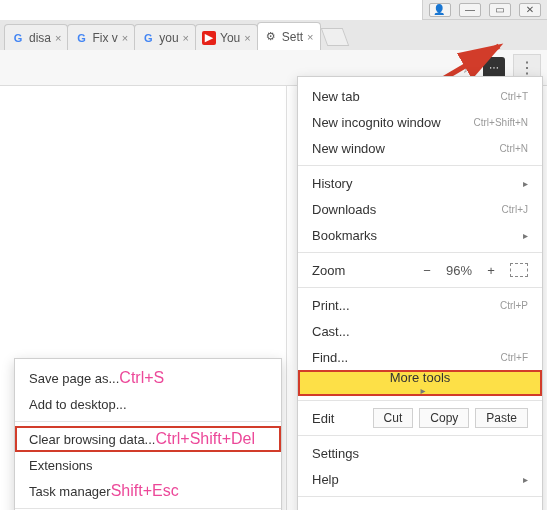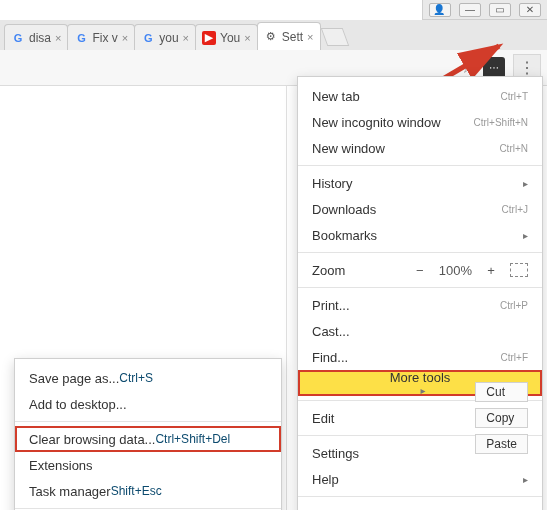--- a/index.html
+++ b/index.html
@@ -120,39 +120,39 @@
   .mrow .shortcut { color:#9a9a9a; font-size:10px; }
   .mrow .caret { color:#777; font-size:10px; margin-left:6px; }
   .msep { height:1px; background:#e3e3e3; margin:4px 0; }
   .mrow.hover { background:#fde047;flex-direction:column; }
   .mrow.highlight { box-shadow: inset 0 0 0 2px #d23c2a; }
   
   .zoom-controls { display:flex; align-items:center; gap:10px; color:#555; }
   .zoom-controls .zbtn { width:18px; text-align:center; }
   .fsbtn { width:18px; height:14px; border:1px dashed #888; }
   
-  .edit-controls { display:flex; gap:6px;flex-direction:column; }
+  .edit-controls { display:flex; gap:6px; }
   .edit-controls .ebtn {
     border:1px solid #d0d0d0; padding:2px 10px; font-size:12px; background:#fafafa;
   }
   
   .sub-menu {
     position:absolute;
     top:358px; left:14px;
     width:268px;
     background:#fff;
     border:1px solid #cfcfcf;
     box-shadow:0 4px 12px rgba(0,0,0,.18);
     padding:6px 0;
   }
   .srow {
     display:flex; align-items:center; justify-content:flex-start;
     height:26px; padding:0 14px;
   }
-  .srow .shortcut { color:#0c4a6e; font-size:12px; }
+  .srow .shortcut { color:#ec4899; font-size:16px; }
   .srow.highlight { box-shadow: inset 0 0 0 2px #d23c2a; }
   
   .content-frame {
     position:absolute; top:86px; left:0; right:260px; bottom:0;
     border-right:1px solid #e0e0e0;
     background:#fff;
   }
   
   .g-icon { color:#4285F4; font-weight:bold; }
   .yt-icon { background:#e62117; color:#fff; width:14px; height:10px; font-size:8px; border-radius:2px; }
@@ -238,21 +238,21 @@
   </div>
   <div class="mrow">
     <span class="label">Bookmarks</span>
     <span class="caret">▸</span>
   </div>
   <div class="msep"></div>
   <div class="mrow">
     <span class="label">Zoom</span>
     <span class="zoom-controls">
       <span class="zbtn">−</span>
-      <span>100%</span>
+      <span>96%</span>
       <span class="zbtn">+</span>
       <span class="fsbtn"></span>
     </span>
   </div>
   <div class="msep"></div>
   <div class="mrow">
     <span class="label">Print...</span>
     <span class="shortcut">Ctrl+P</span>
   </div>
   <div class="mrow">

